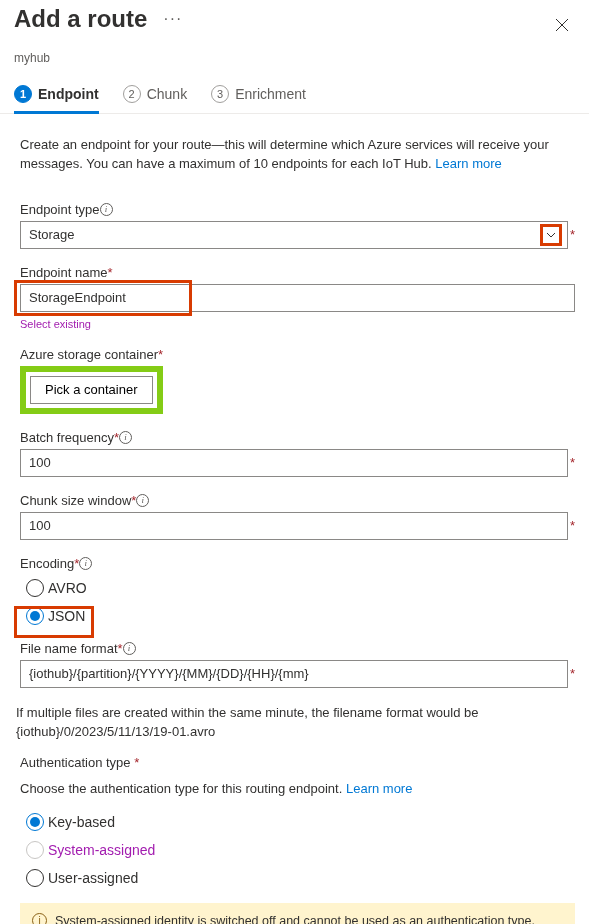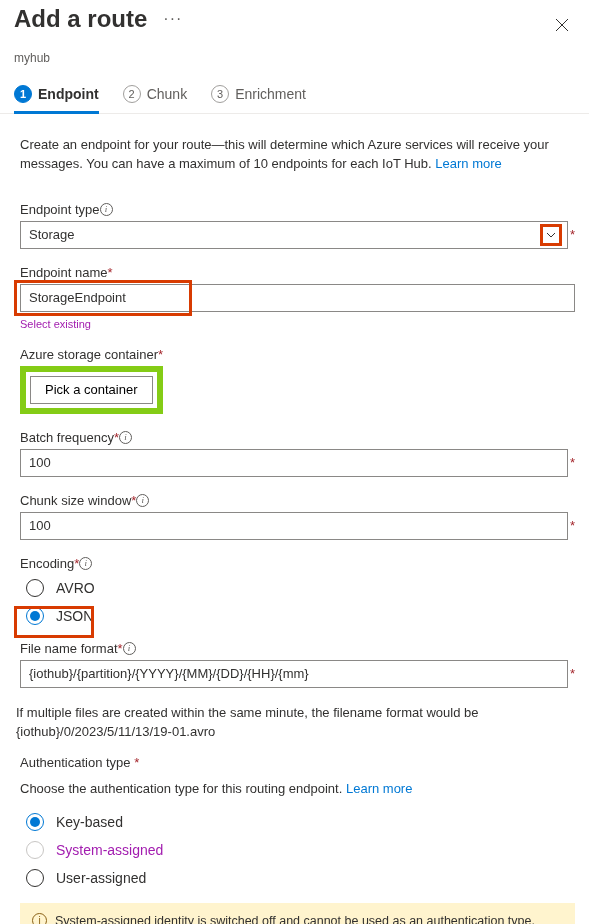--- a/index.html
+++ b/index.html
@@ -39,21 +39,21 @@
     .chevron { position:absolute; right:6px; width:22px; height:22px; display:flex; align-items:center; justify-content:center; pointer-events:none; }
     .chevron svg { width:12px; height:12px; }
     .outer-req { color:#a4262c; margin-left:2px; font-size:13px; }
     .hl-red-chev { border: 3px solid #d83b01; padding:1px; }
     .hl-partial-wrap { position:relative; }
     .hl-partial { position:absolute; left:-6px; top:-4px; width:178px; height:36px; border:3px solid #d83b01; pointer-events:none; }
     .select-existing { color:#a21caf; font-size:11px; margin-top:6px; cursor:pointer; display:inline-block; }
     .btn-secondary { height:28px; padding:0 14px; border:1px solid #8a8886; background:#fff; font-size:13px; cursor:pointer; font-family:inherit; }
     .btn-hl-wrap { display:inline-block; border:6px solid #84cc16; padding:4px; }
     .radio-group { display:flex; flex-direction:column; gap:10px; margin-top:8px; }
-    .radio-row { display:flex; align-items:center; gap:12px; }
+    .radio-row { display:flex; align-items:center; gap:4px; }
     .radio { width:18px; height:18px; border:1px solid #323130; border-radius:50%; display:inline-flex; align-items:center; justify-content:center; cursor:pointer; flex-shrink:0; }
     .radio.checked { border-color:#0078d4; }
     .radio.checked::after { content:""; width:10px; height:10px; background:#0078d4; border-radius:50%; }
     .radio.disabled { border-color:#c8c6c4; cursor: default; }
     .radio-label { font-size:14px; }
     .radio-label.disabled { color:#a21caf; }
     .encoding-hl { position:absolute; left:-6px; top:22px; width:80px; height:58px; border:3px solid #d83b01; pointer-events:none; }
     .helper-text { color:#323130; line-height:1.45; margin: 8px 0 14px 0; }
     .section-label { font-size:13px; margin: 4px 0 10px 0; }
     .alert { background:#fff4ce; padding:10px 12px; display:flex; align-items:center; gap:8px; font-size:12.5px; color:#323130; margin-top:16px; }

